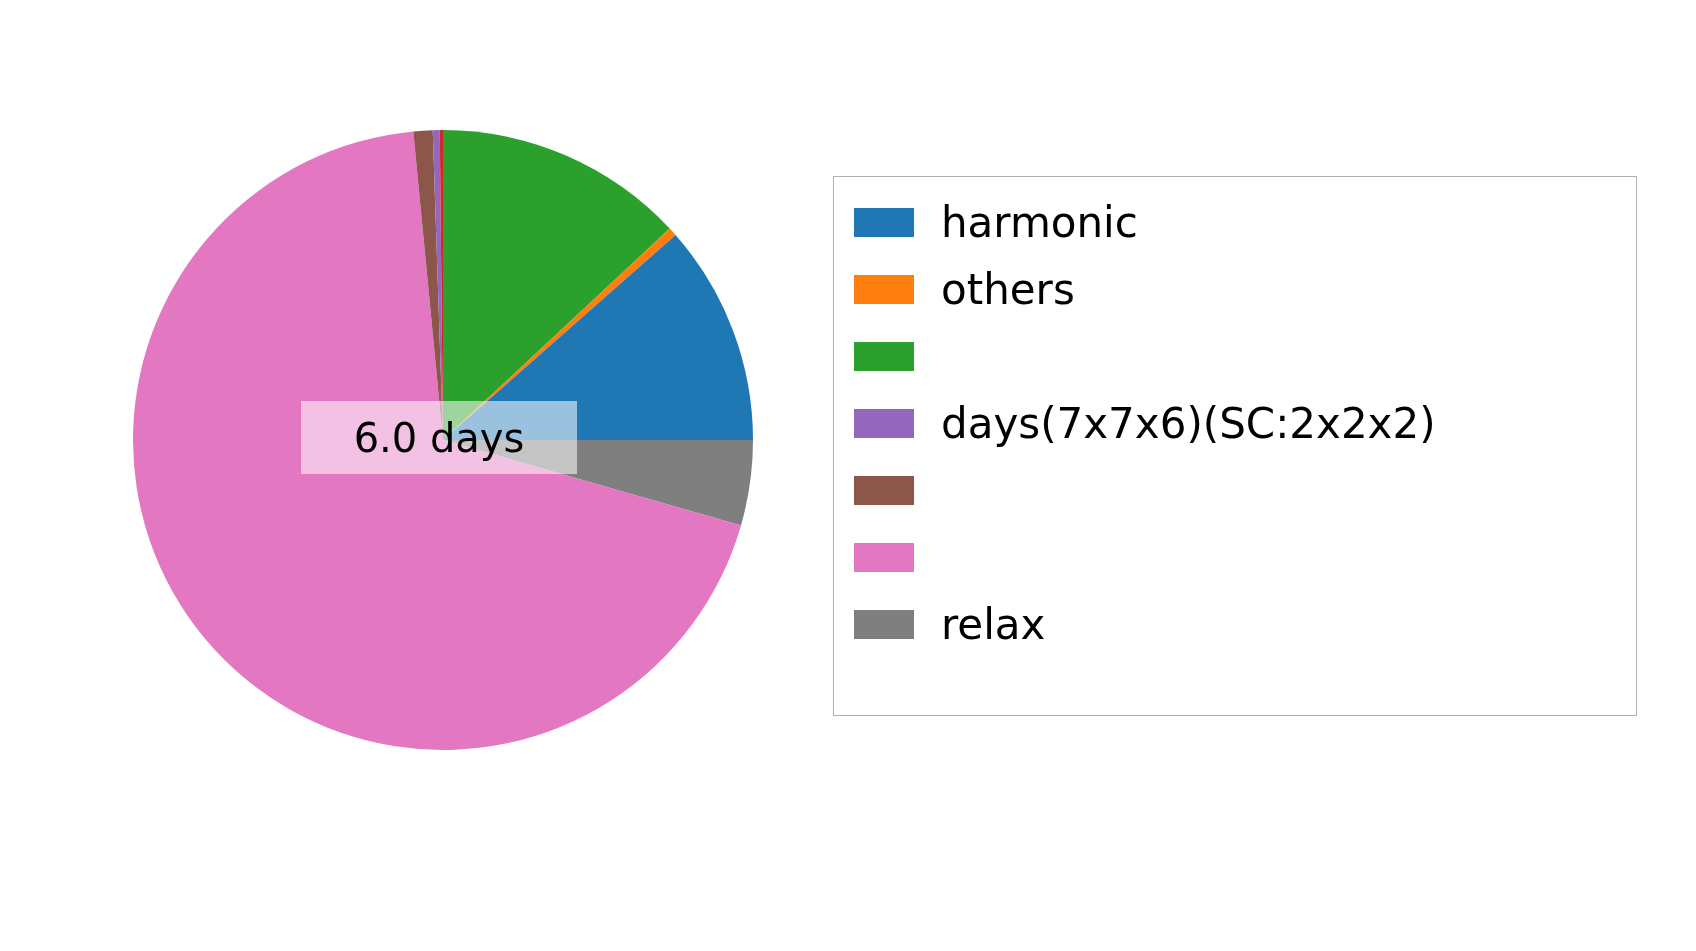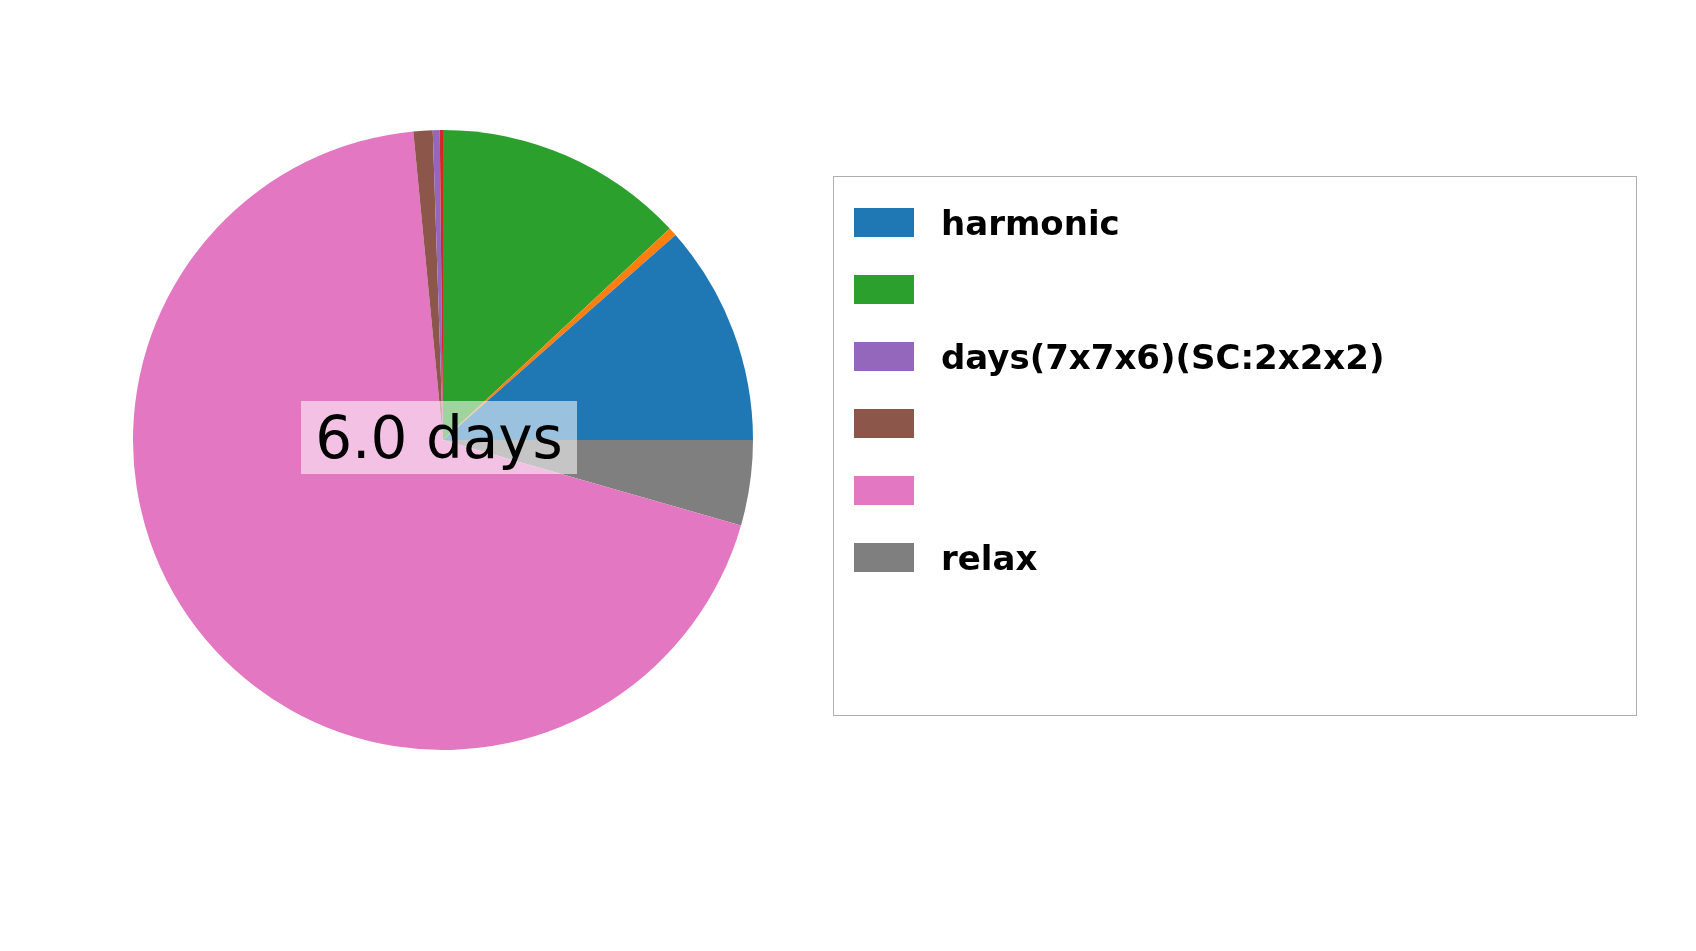--- a/index.html
+++ b/index.html
@@ -42,21 +42,21 @@
     width: 276px;
     height: 73px;
     display: flex;
     align-items: center;
     justify-content: center;
     background: rgba(255,255,255,0.55);
     pointer-events: none;
   }
   #center-label-text {
     font-family: "DejaVu Sans", sans-serif;
-    font-size: 58px;
+    font-size: 40px;
     line-height: 1;
     color: #000000;
     white-space: nowrap;
     letter-spacing: 0px;
   }
 
   
   #legend-box {
     position: absolute;
     left: 833px;
@@ -84,25 +84,24 @@
     box-sizing: border-box;
   }
   .legend-swatch {
     width: 60px;
     height: 29px;
     flex: 0 0 auto;
   }
   .legend-label {
     margin-left: 27px;
     font-family: "DejaVu Sans", sans-serif;
-    font-size: 34px;
+    font-size: 42px;
     line-height: 1;
     color: #000000;
     white-space: nowrap;
-    font-weight: bold;
   }
 </style>
 </head>
 <body>
 
 <div id="figure">
 
   <div id="pie-axes">
     <svg id="pie-svg" viewBox="0 0 620 620">
       <g id="pie-wedges">
@@ -122,20 +121,24 @@
     <span id="center-label-text">6.0 days</span>
   </div>
 
   <div id="legend-box">
     <ul id="legend-list">
         <li class="legend-row">
           <span class="legend-swatch" style="background: rgb(31, 119, 180);"></span>
           <span class="legend-label">harmonic</span>
         </li>
         <li class="legend-row">
+          <span class="legend-swatch" style="background: rgb(255, 127, 14);"></span>
+          <span class="legend-label">others</span>
+        </li>
+        <li class="legend-row">
           <span class="legend-swatch" style="background: rgb(44, 160, 44);"></span>
         </li>
         <li class="legend-row">
           <span class="legend-swatch" style="background: rgb(148, 103, 189);"></span>
           <span class="legend-label">days(7x7x6)(SC:2x2x2)</span>
         </li>
         <li class="legend-row">
           <span class="legend-swatch" style="background: rgb(140, 86, 75);"></span>
         </li>
         <li class="legend-row">

